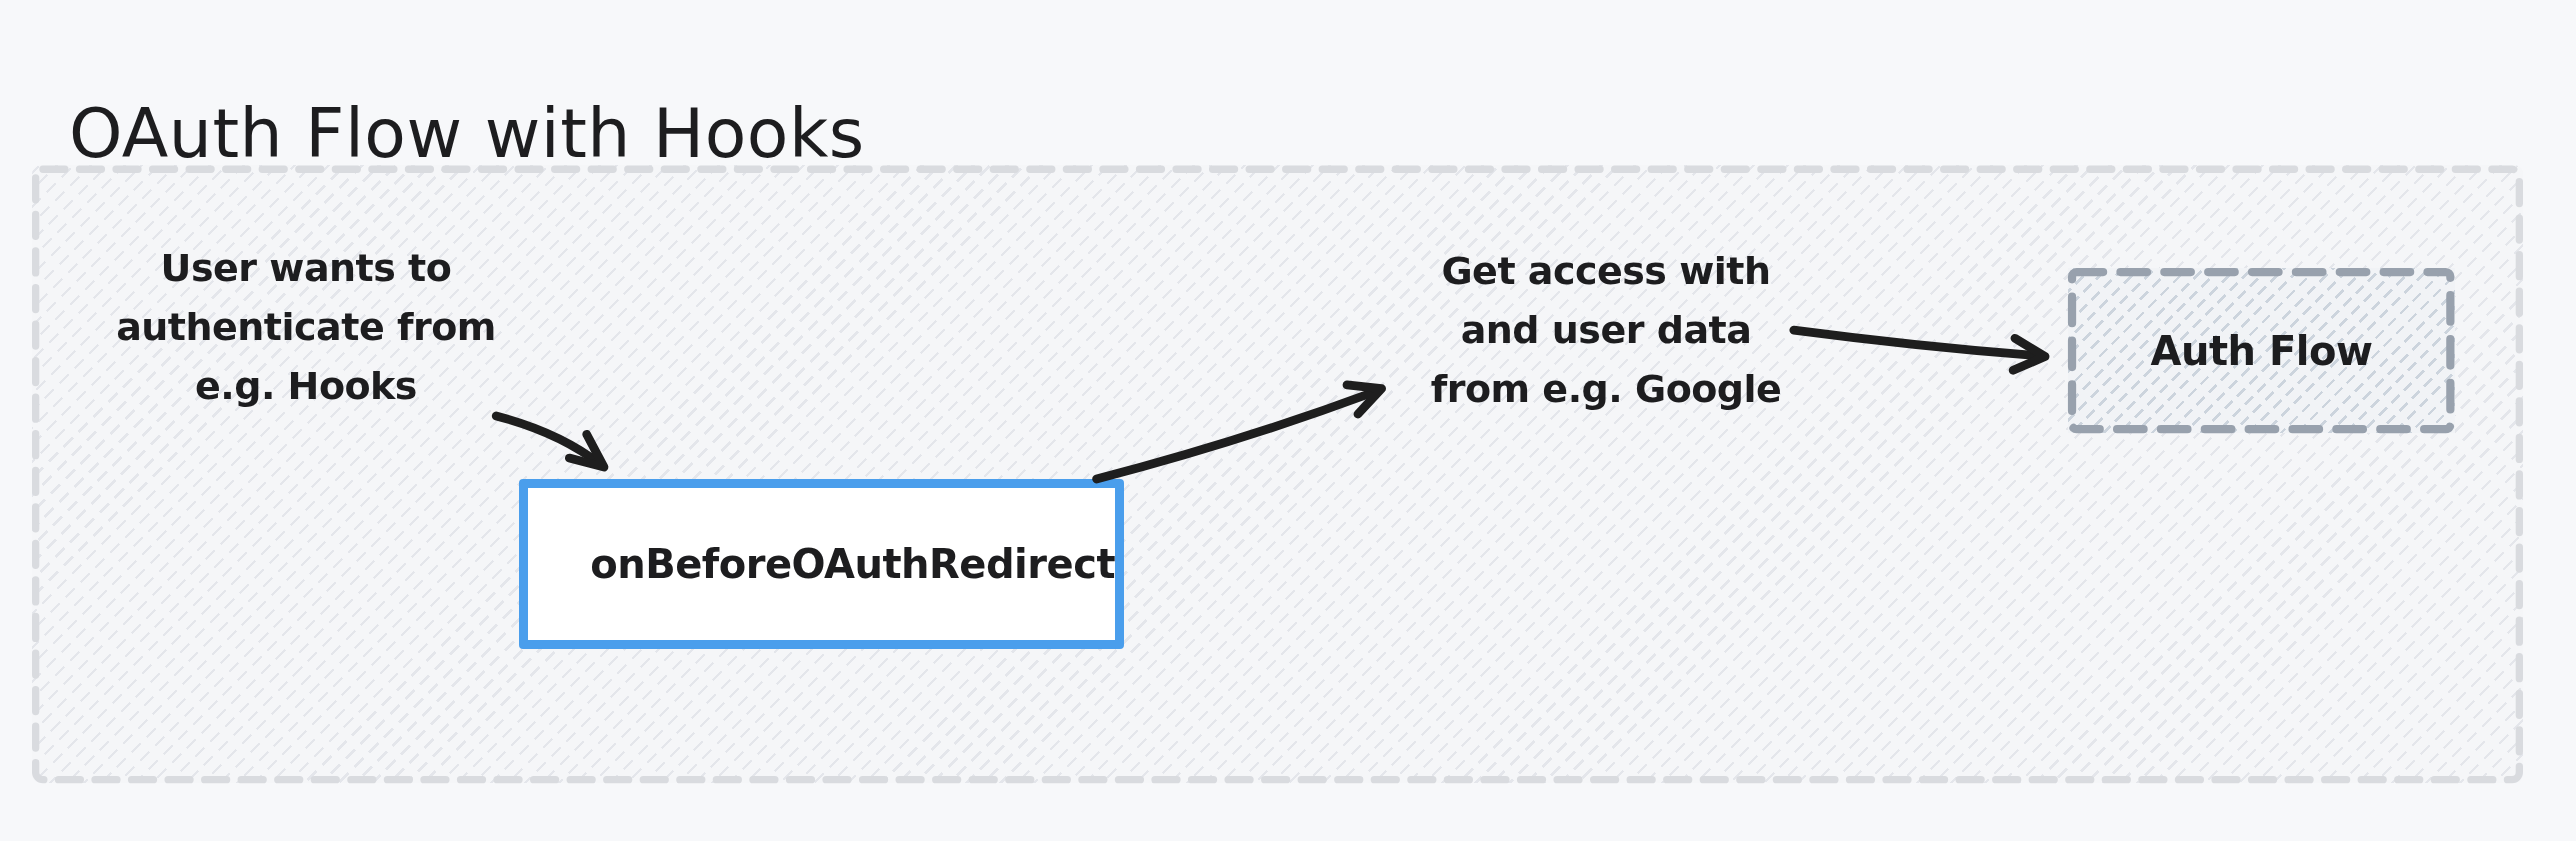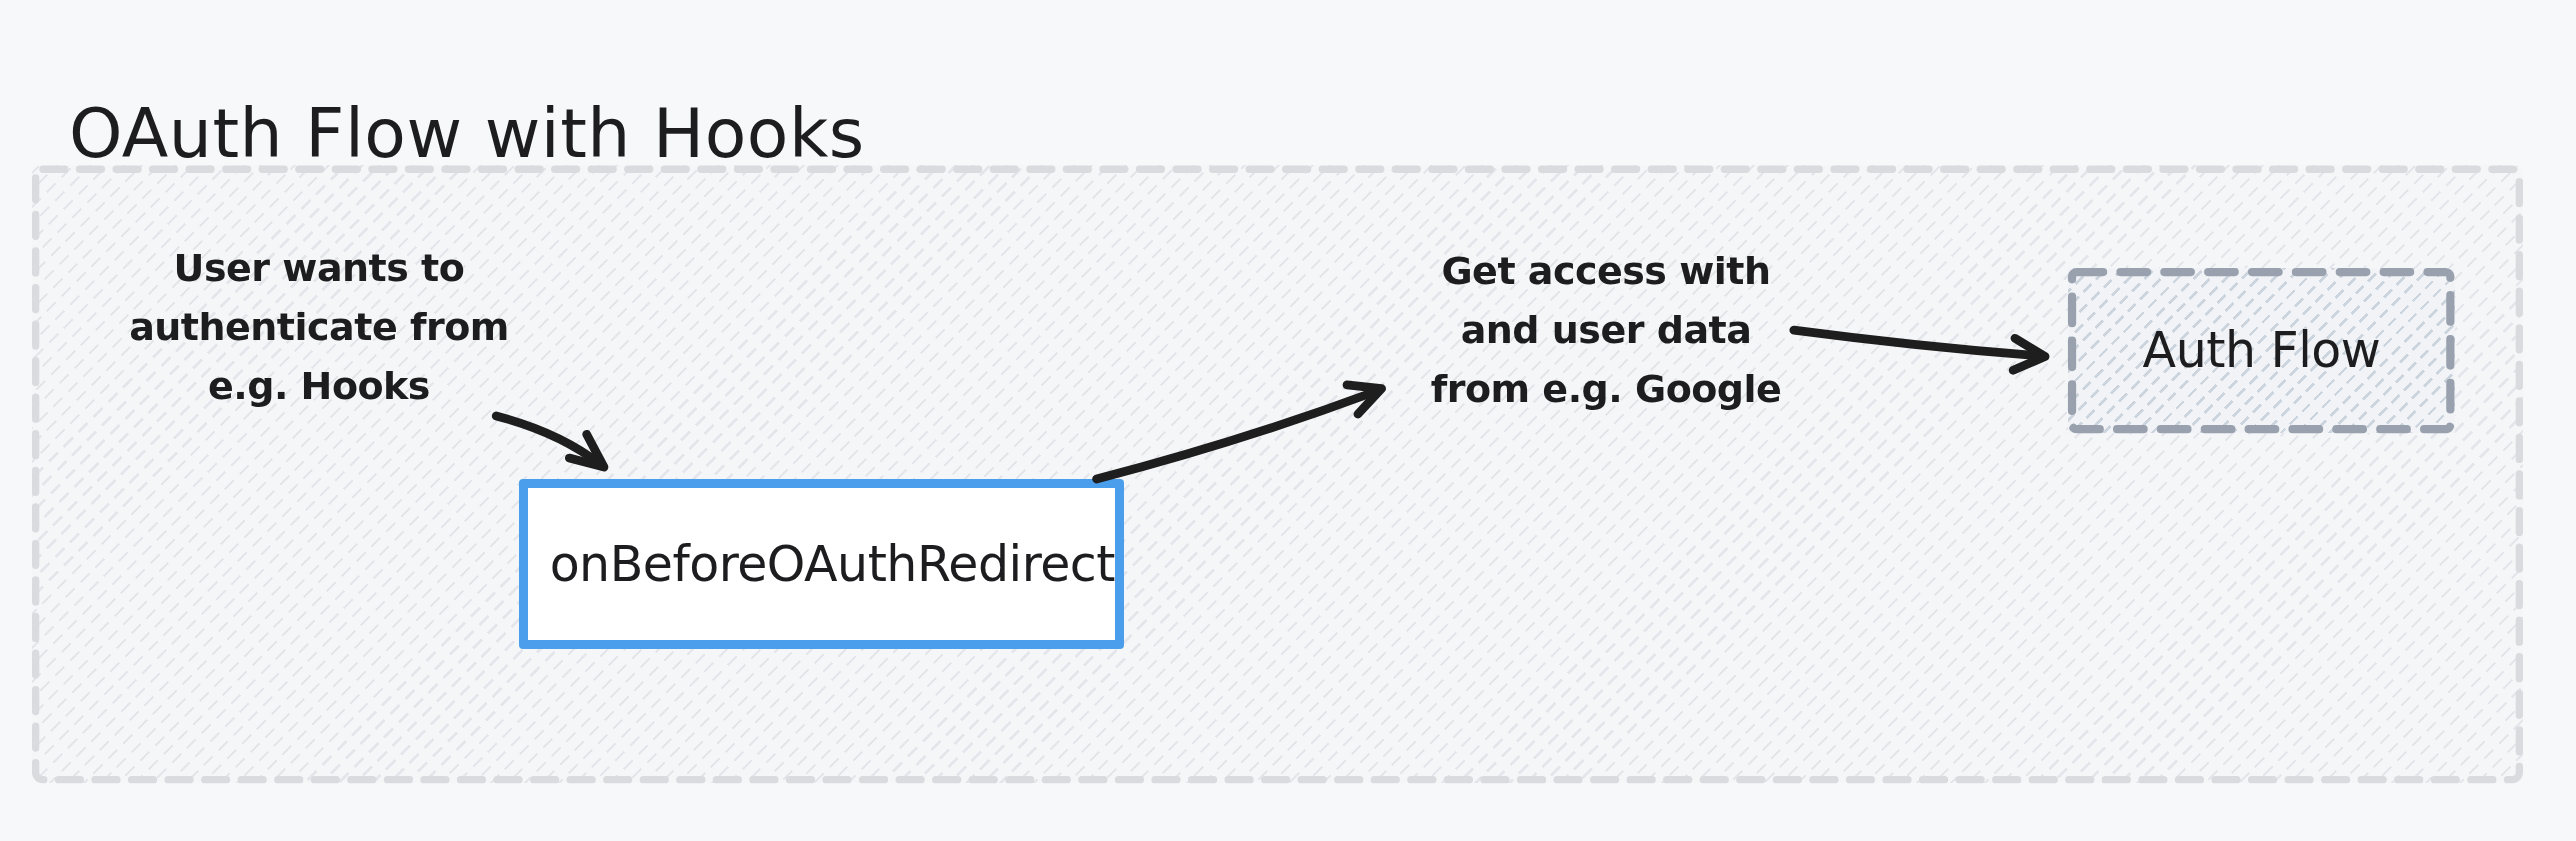--- a/index.html
+++ b/index.html
@@ -38,31 +38,31 @@
     background-image:
       repeating-linear-gradient(45deg, var(--container-fill) 0 8.2px, rgba(245,246,248,0) 8.2px 21px),
       repeating-linear-gradient(135deg, rgba(228,230,235,0) 0 4.6px, #e4e6eb 4.6px 6.9px, rgba(228,230,235,0) 6.9px 12px);
   }
   .note{
     position:absolute;width:548px;
     font-size:38px;font-weight:700;line-height:59px;
     text-align:center;letter-spacing:-0.5px;
     color:var(--text);
   }
-  .note-left{left:45px;top:239px;}
+  .note-left{left:32px;top:239px;}
   .note-right{left:1332px;top:242px;}
   .hook-node{
     position:absolute;left:519px;top:479px;width:605px;height:170px;
     background:var(--hook-fill);
     border:9.1px solid var(--hook-border);
     border-radius:4px;
     display:flex;align-items:center;justify-content:flex-end;
   }
   .node-label{
-    font-size:49px;font-weight:400;letter-spacing:-0.5px;
+    font-size:40px;font-weight:700;letter-spacing:-0.5px;
     color:var(--text);white-space:nowrap;
   }
   
   .auth-flow-node{
     position:absolute;left:2068px;top:268px;width:387px;height:165px;
     background-color:var(--auth-flow-fill);
     background-image:
       repeating-linear-gradient(45deg, var(--auth-flow-fill) 0 6.4px, rgba(241,243,246,0) 6.4px 17.4px),
       repeating-linear-gradient(135deg, rgba(204,212,221,0) 0 3.7px, #ccd4dd 3.7px 6.4px, rgba(204,212,221,0) 6.4px 11.4px);
     display:flex;align-items:center;justify-content:center;

